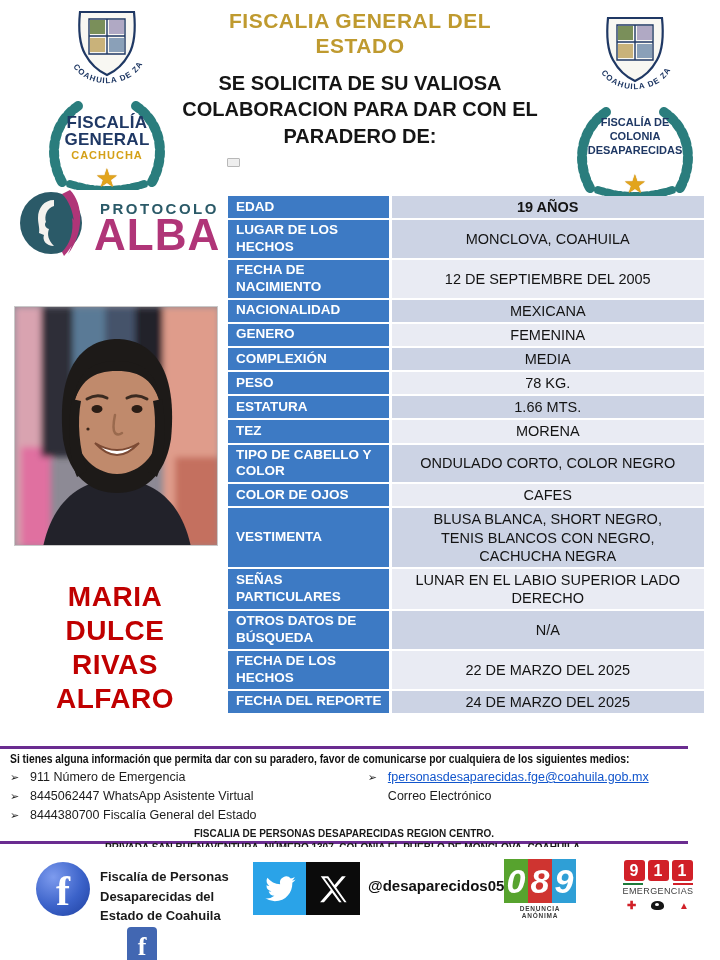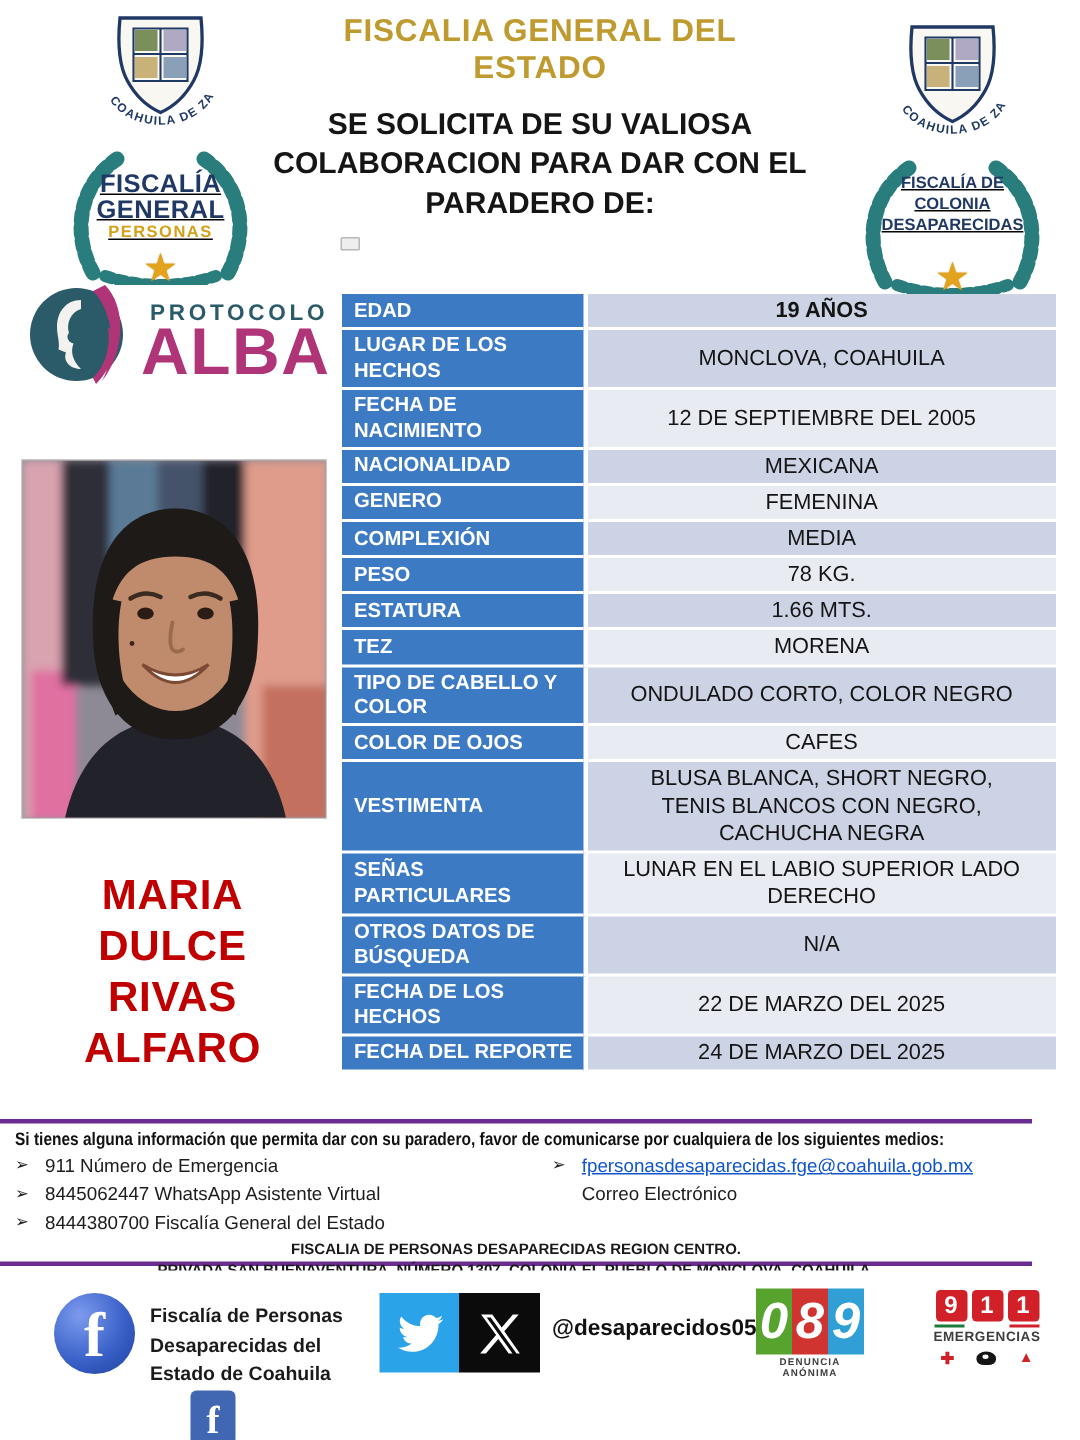--- a/index.html
+++ b/index.html
@@ -12,21 +12,21 @@
     font-size:21px; font-weight:700; color:#bf9a2f; letter-spacing:.5px; line-height:1.2; }
   .hdr-sub { position:absolute; left:170px; top:70px; width:380px; text-align:center;
     font-size:20px; font-weight:700; color:#151515; line-height:1.32; }
 
   .seal { position:absolute; width:134px; text-align:center; }
   .seal-left  { left:40px;  top:8px; }
   .seal-right { left:568px; top:14px; }
   .seal svg { display:block; margin:0 auto; }
   .wreath-wrap { position:relative; width:134px; height:96px; margin-top:-6px; }
   .wreath-wrap svg { position:absolute; left:0; top:0; }
-  .seal-text { position:absolute; left:14px; top:16px; width:106px; line-height:1.02;text-decoration:underline; }
+  .seal-text { position:absolute; left:14px; top:16px; width:106px; line-height:1.02; }
   .seal-left  .seal-text { top:20px; }
   .sl1,.sl2 { font-weight:700; color:#1f3864; }
   .seal-left .sl1, .seal-left .sl2 { font-size:17px; letter-spacing:.3px; }
   .seal-left .sl3 { font-size:11px; font-weight:700; color:#d4a017; letter-spacing:1px; margin-top:1px; }
   .seal-right .sl1,.seal-right .sl2,.seal-right .sl3 { font-size:11px; font-weight:700; color:#1f3864; line-height:1.25; }
   .seal-star { position:absolute; left:0; right:0; bottom:-4px; font-size:26px; color:#e2a41c;
     text-shadow:0 0 1px #b97f12; }
 
   .tiny-ph { position:absolute; left:227px; top:158px; width:13px; height:9px;
     border:1px solid #b8b8b8; background:#eeeeee; border-radius:1px; }
@@ -95,21 +95,21 @@
     line-height:44px; text-align:center; }
   .p-green { background:#57a32e; } .p-red { background:#cf3430; } .p-blue { background:#2f9fd6; }
   .logo089 .caption { font-size:6.5px; font-weight:700; color:#3c3c3c; letter-spacing:.8px; margin-top:2px; }
   .logo911 { position:absolute; left:620px; top:13px; width:76px; text-align:center; }
   .logo911 .digits { display:flex; justify-content:center; gap:3px; }
   .logo911 .digits div { width:21px; height:21px; background:#d12028; border-radius:3px;
     color:#fff; font-size:16px; font-weight:700; line-height:21px; }
   .bars { display:flex; justify-content:space-between; width:70px; margin:2px auto 1px auto; }
   .bar-green { width:20px; height:2px; background:#1d7a3a; }
   .bar-red { width:20px; height:2px; background:#d12028; }
-  .logo911 .caption { font-size:9px; font-weight:700; color:#3d3d3d; letter-spacing:.4px; }
+  .logo911 .caption { font-size:9px; font-weight:400; color:#3d3d3d; letter-spacing:.4px; }
   .mini-icons { display:flex; justify-content:space-between; width:62px; margin:3px auto 0 auto; align-items:center; }
   .mi-cross { color:#d12028; font-size:11px; font-weight:700; }
   .mi-cap { width:13px; height:9px; background:#151515; border-radius:50% 50% 40% 40%; position:relative; }
   .mi-cap::after { content:""; position:absolute; left:4px; top:2px; width:4px; height:3px; background:#fff; border-radius:50%; }
   .mi-flame { color:#d12028; font-size:10px; }
 </style>
 </head>
 <body>
 
 <div class="page">
@@ -132,21 +132,21 @@
     </svg>
     <div class="wreath-wrap">
       <svg width="134" height="96" viewBox="0 0 134 96">
         <path d="M22,88 C8,62 12,30 38,12" fill="none" stroke="#2a7d7d" stroke-width="10" stroke-dasharray="5 4" stroke-linecap="round"></path>
         <path d="M112,88 C126,62 122,30 96,12" fill="none" stroke="#2a7d7d" stroke-width="10" stroke-dasharray="5 4" stroke-linecap="round"></path>
         <path d="M30,90 Q67,102 104,90" fill="none" stroke="#2a7d7d" stroke-width="8" stroke-dasharray="5 4" stroke-linecap="round"></path>
       </svg>
       <div class="seal-text">
         <div class="sl1">FISCALÍA</div>
         <div class="sl2">GENERAL</div>
-        <div class="sl3">PERSONAS</div>
+        <div class="sl3">CACHUCHA</div>
       </div>
       <div class="seal-star">★</div>
     </div>
   </div>
 
   <div class="seal seal-right">
     <svg width="110" height="92" viewBox="0 0 110 92">
       <path d="M28,4 h54 c2,20 0,33 -5,42 c-6,11 -13,17 -22,21 c-9,-4 -16,-10 -22,-21 c-5,-9 -7,-22 -5,-42 z" fill="#f8f7f2" stroke="#1f3864" stroke-width="2.2"></path>
       <rect x="38" y="12" width="15" height="14" fill="#7a8f5a"></rect>
       <rect x="57" y="12" width="15" height="14" fill="#b0a9c4"></rect>

